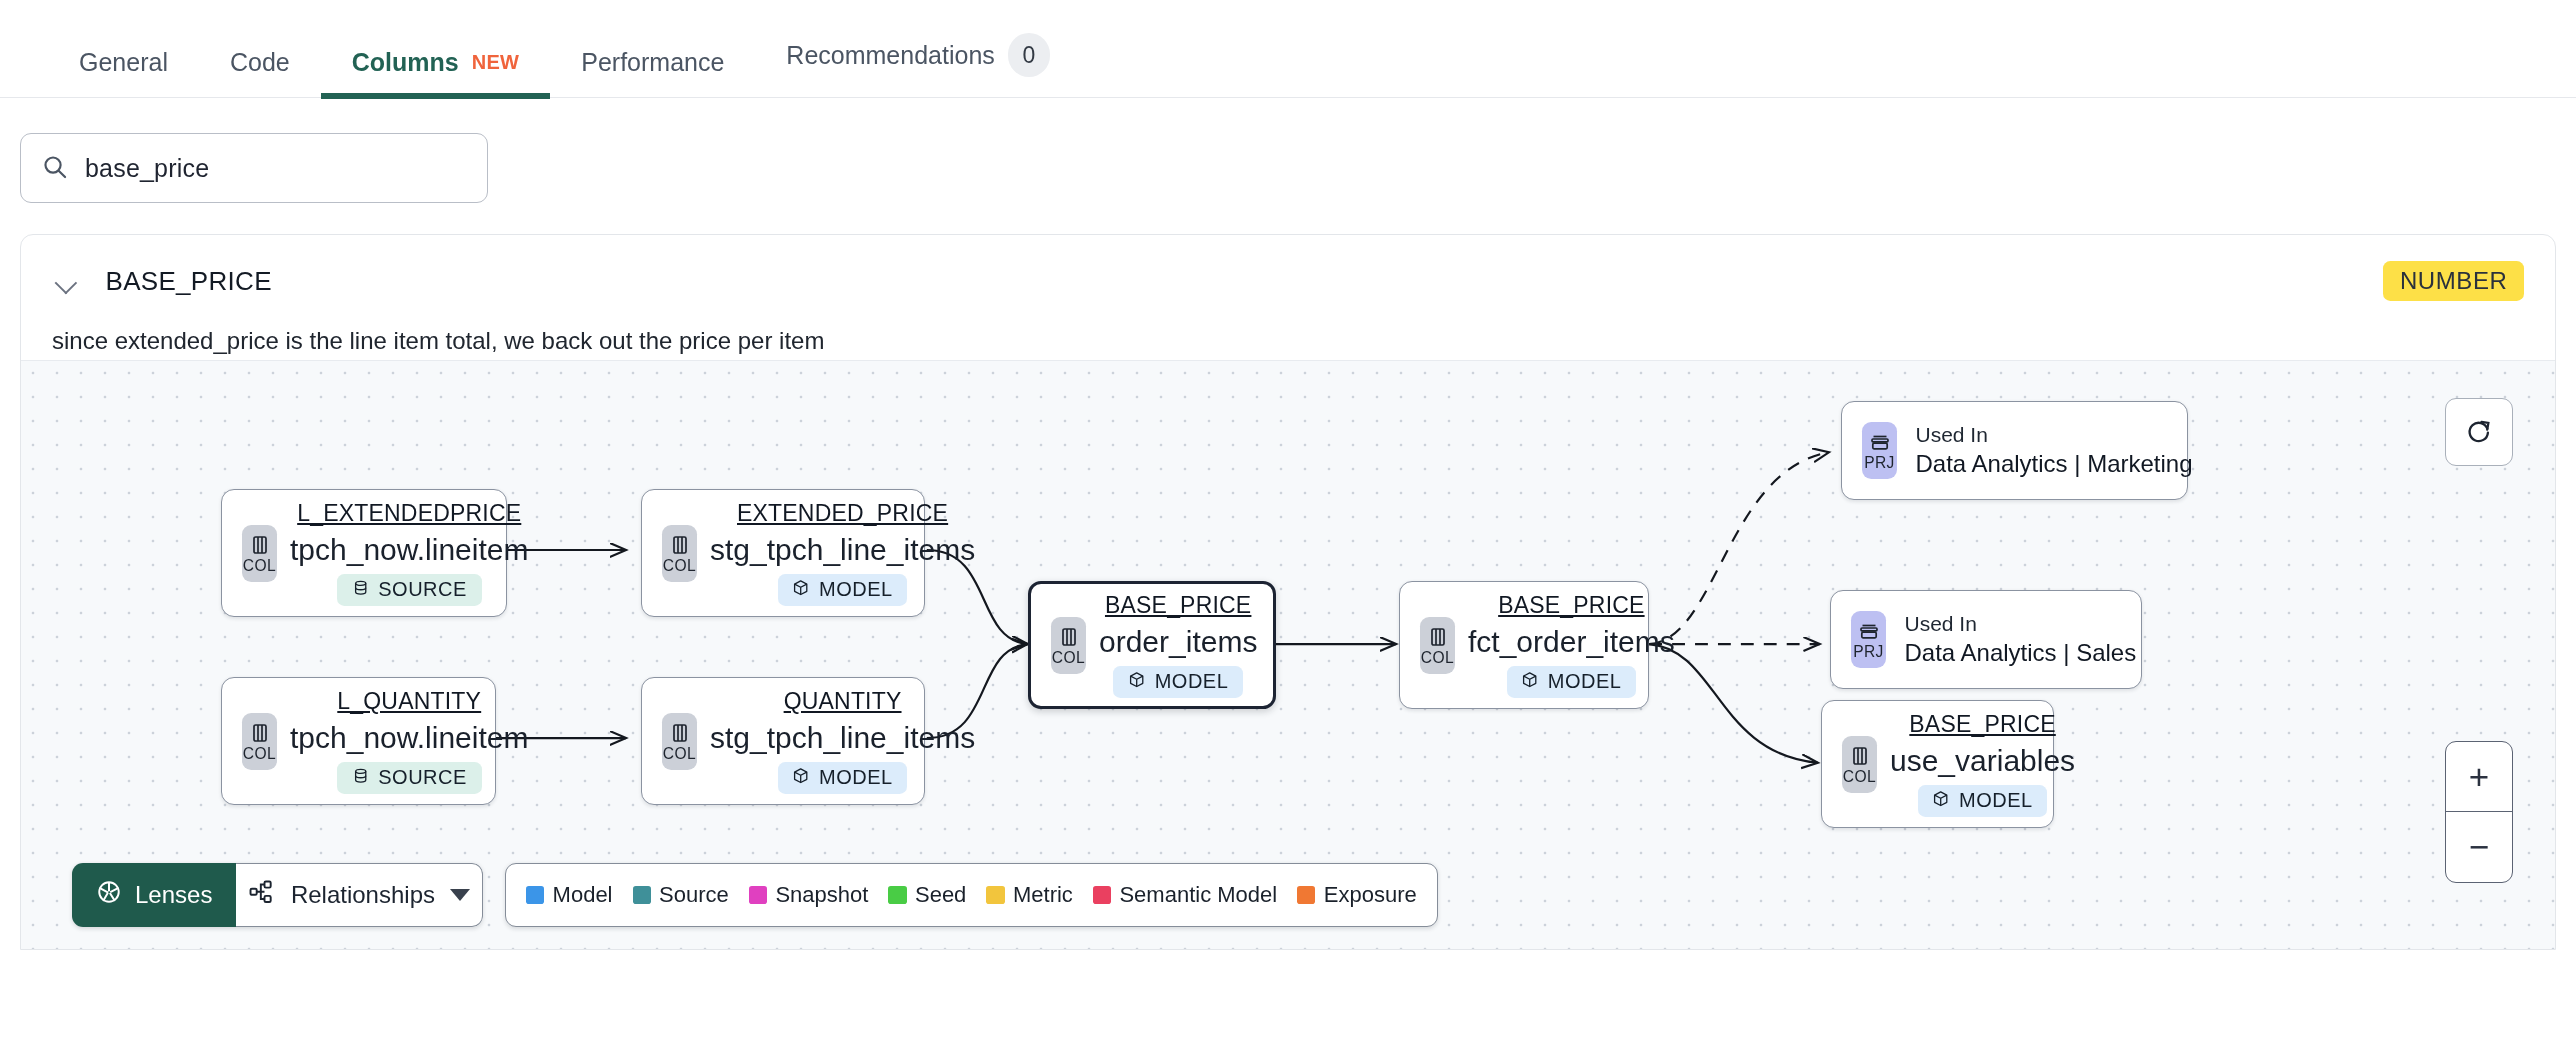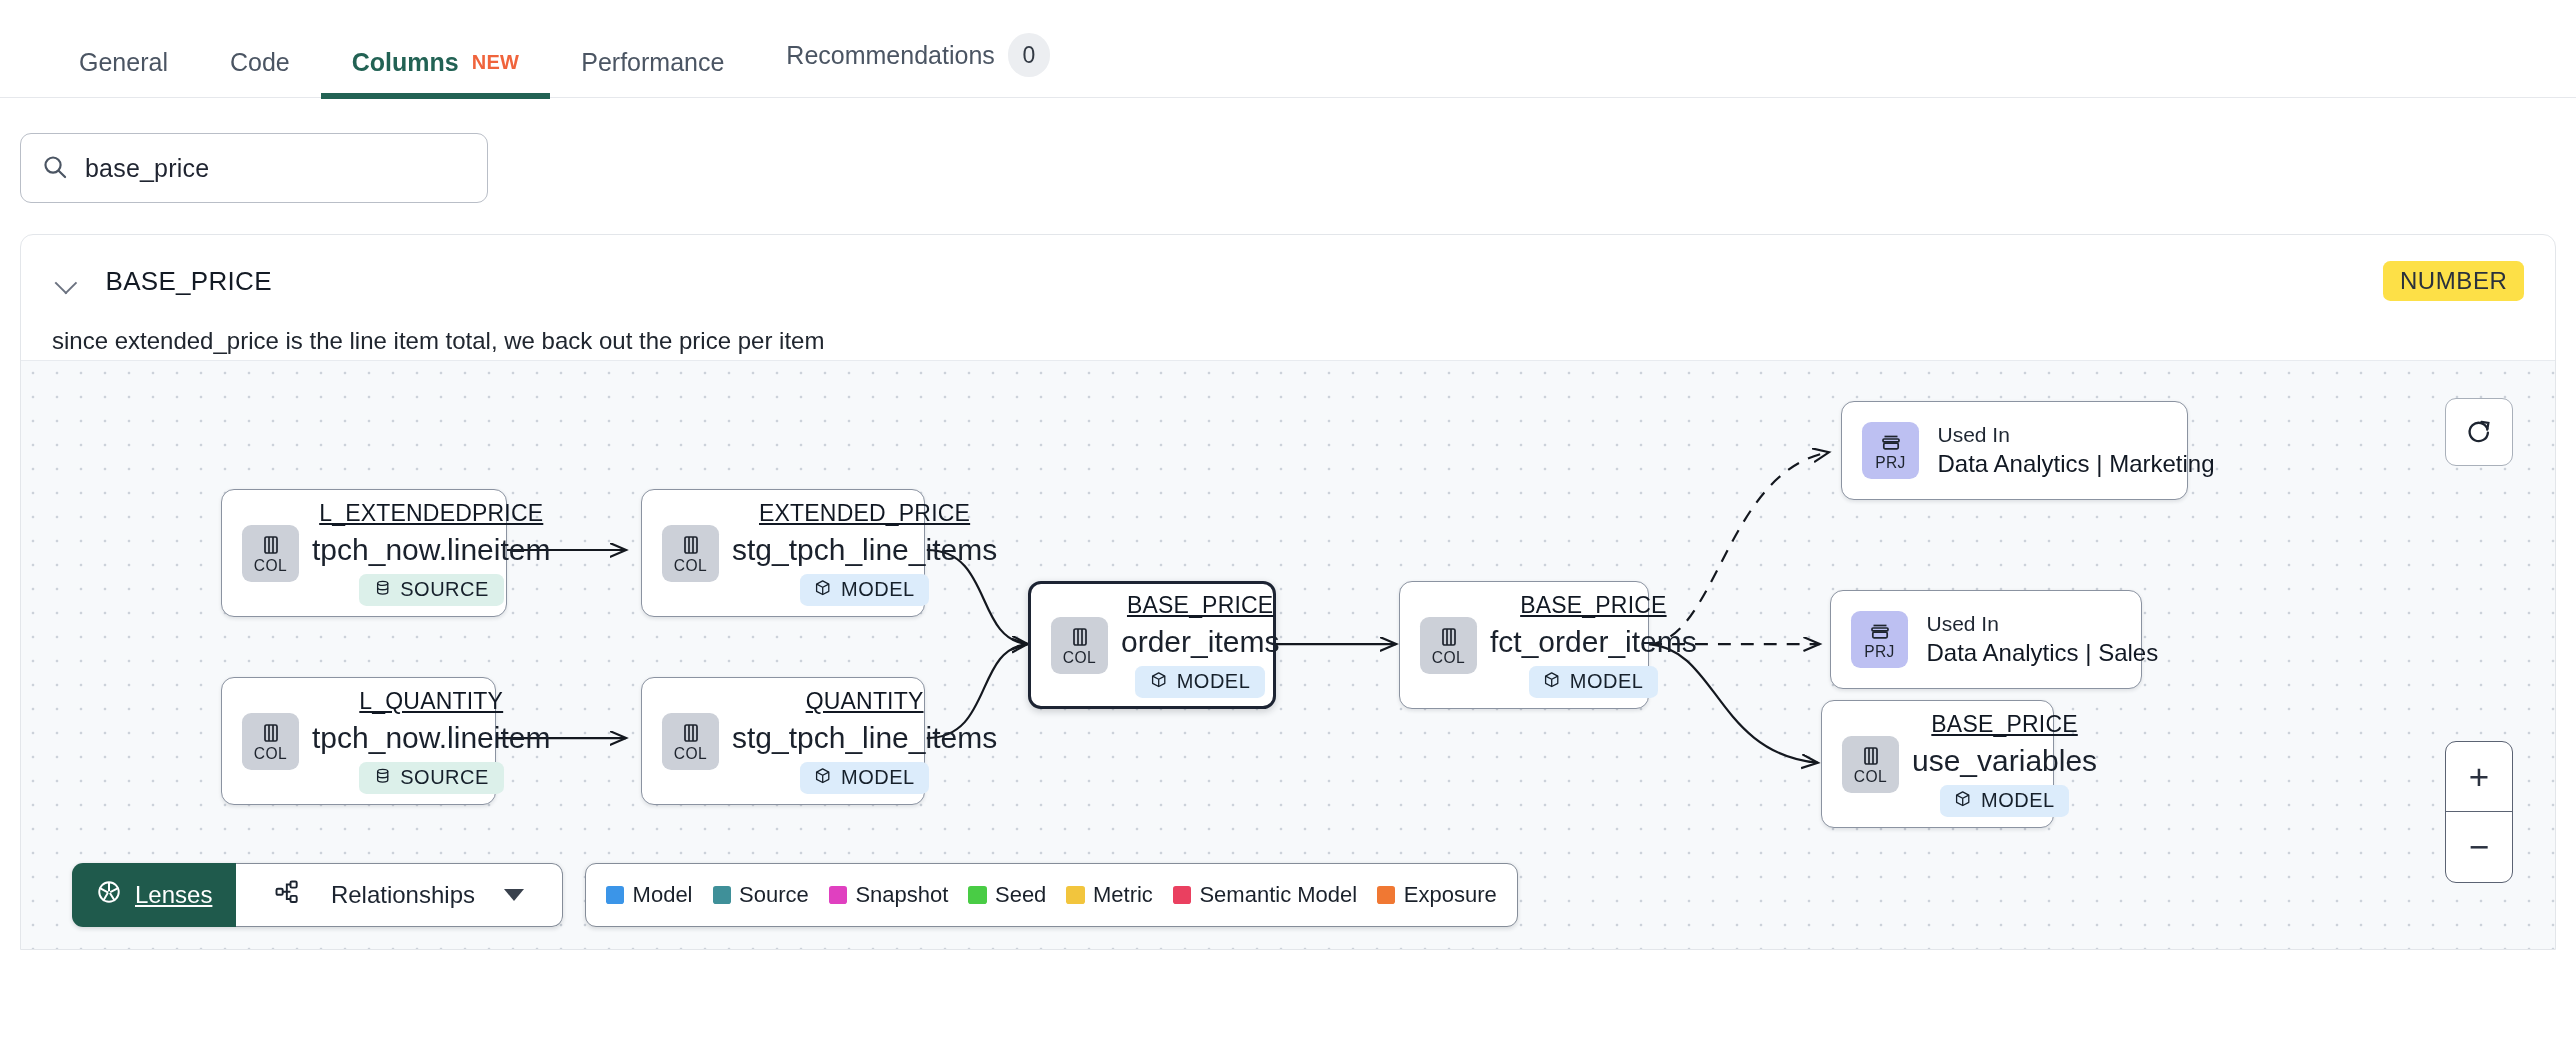--- a/index.html
+++ b/index.html
@@ -147,21 +147,21 @@
     display: flex;
     align-items: center;
     padding: 0 20px;
     box-shadow: 0 1.8px 3.7px rgba(20,25,35,.10);
   }
   .node.selected {
     border: 3.7px solid #1d2433;
     box-shadow: 0 2.8px 7.3px rgba(20,25,35,.18);
   }
   .nodeicon {
-    width: 57px; height: 57px;
+    width: 35px; height: 57px;
     border-radius: 9.2px;
     background: #ccd0d8;
     display: flex;
     flex-direction: column;
     align-items: center;
     justify-content: center;
     gap: 0.9px;
     flex: 0 0 auto;
     margin-right: 13px;
   }
@@ -267,31 +267,30 @@
   }
   .lenses {
     background: #1f5a4c;
     color: #fff;
     display: flex;
     align-items: center;
     gap: 13px;
     padding: 0 24px;
     font-size: 24px;
     cursor: pointer;
-    text-decoration: underline;
   }
   .relationships {
     background: #fff;
     border: 1.8px solid #858d99;
     border-left: none;
     border-radius: 0 11px 11px 0;
     display: flex;
     align-items: center;
-    gap: 29px;
-    padding: 0 38px;
+    gap: 15px;
+    padding: 0 12px;
     font-size: 24px;
     color: #1c2430;
     cursor: pointer;
   }
   .legend {
     height: 64px;
     background: #fff;
     border: 1.8px solid #858d99;
     border-radius: 11px;
     display: flex;

